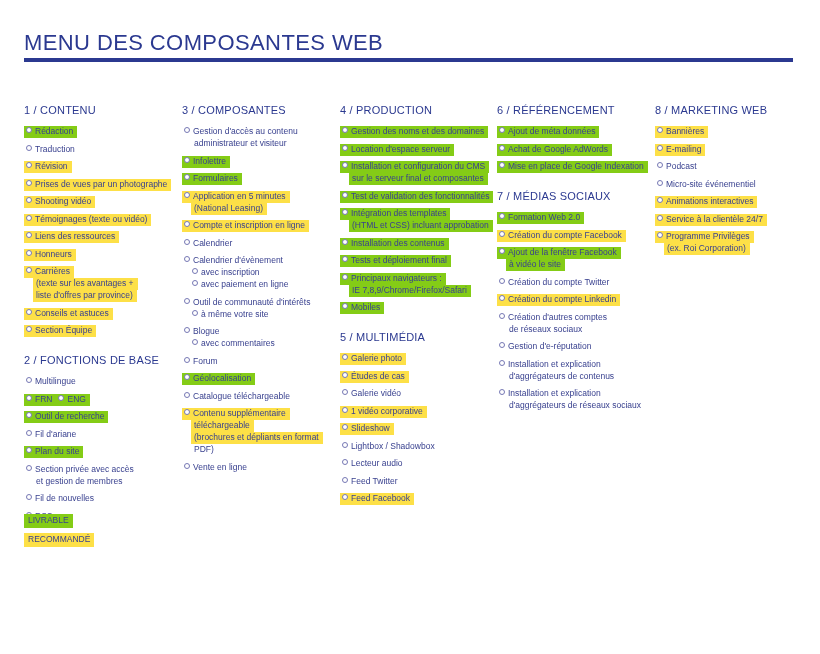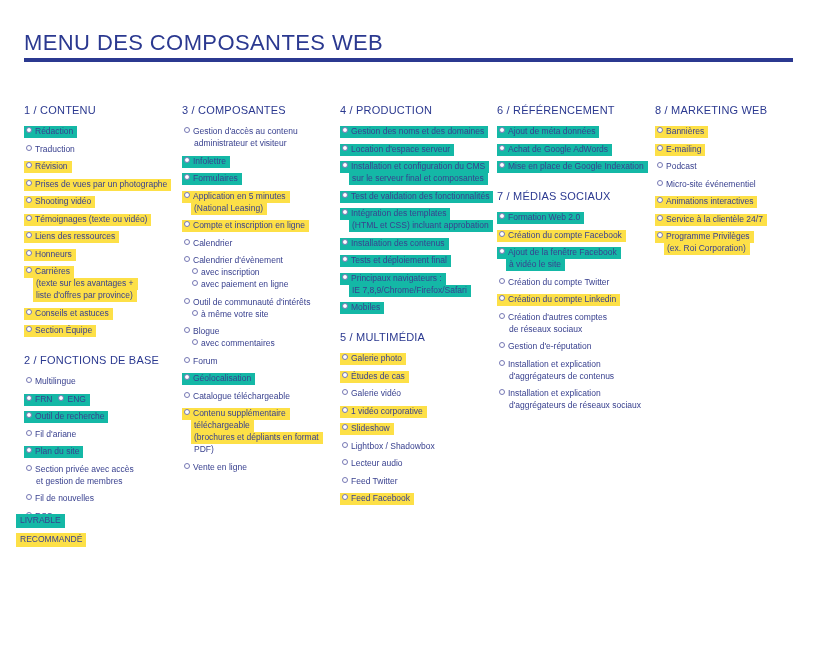--- a/index.html
+++ b/index.html
@@ -22,28 +22,28 @@
   .sec-heading{
     margin:0 0 10px 0;font-size:11px;font-weight:normal;color:#2b3990;
     letter-spacing:.2px;white-space:nowrap;
   }
   .item{margin:0 0 5.5px 0;}
   .line{font-size:8.5px;line-height:11px;color:#39418f;white-space:nowrap;}
   .line.cont{padding-left:9px;}
   .line.sub{padding-left:8px;}
   .hl{display:inline-block;padding:0px 4px 1px 2px;}
   .cont .hl{padding-left:3px;}
-  .hl-y{background:#14b8a6;}
+  .hl-y{background:#84cc16;}
   .hl-b{background:#fde047;}
   .dot{
     display:inline-block;width:4px;height:4px;border:1px solid #7678b4;border-radius:50%;
     background:#fff;margin-right:3px;vertical-align:1px;
   }
   .dual-gap{display:inline-block;width:6px;}
-  .legend{position:absolute;left:16px;top:514px;}
+  .legend{position:absolute;left:24px;top:514px;}
   .legend .line{margin-bottom:5px;}
   .legend .hl{padding:1px 4px 2px 4px;font-size:8.5px;color:#39418f;}
 </style>
 </head>
 <body>
 
 <div class="page-title">MENU DES COMPOSANTES WEB</div>
 <div class="title-rule"></div>
 
 <div id="columns-root">

